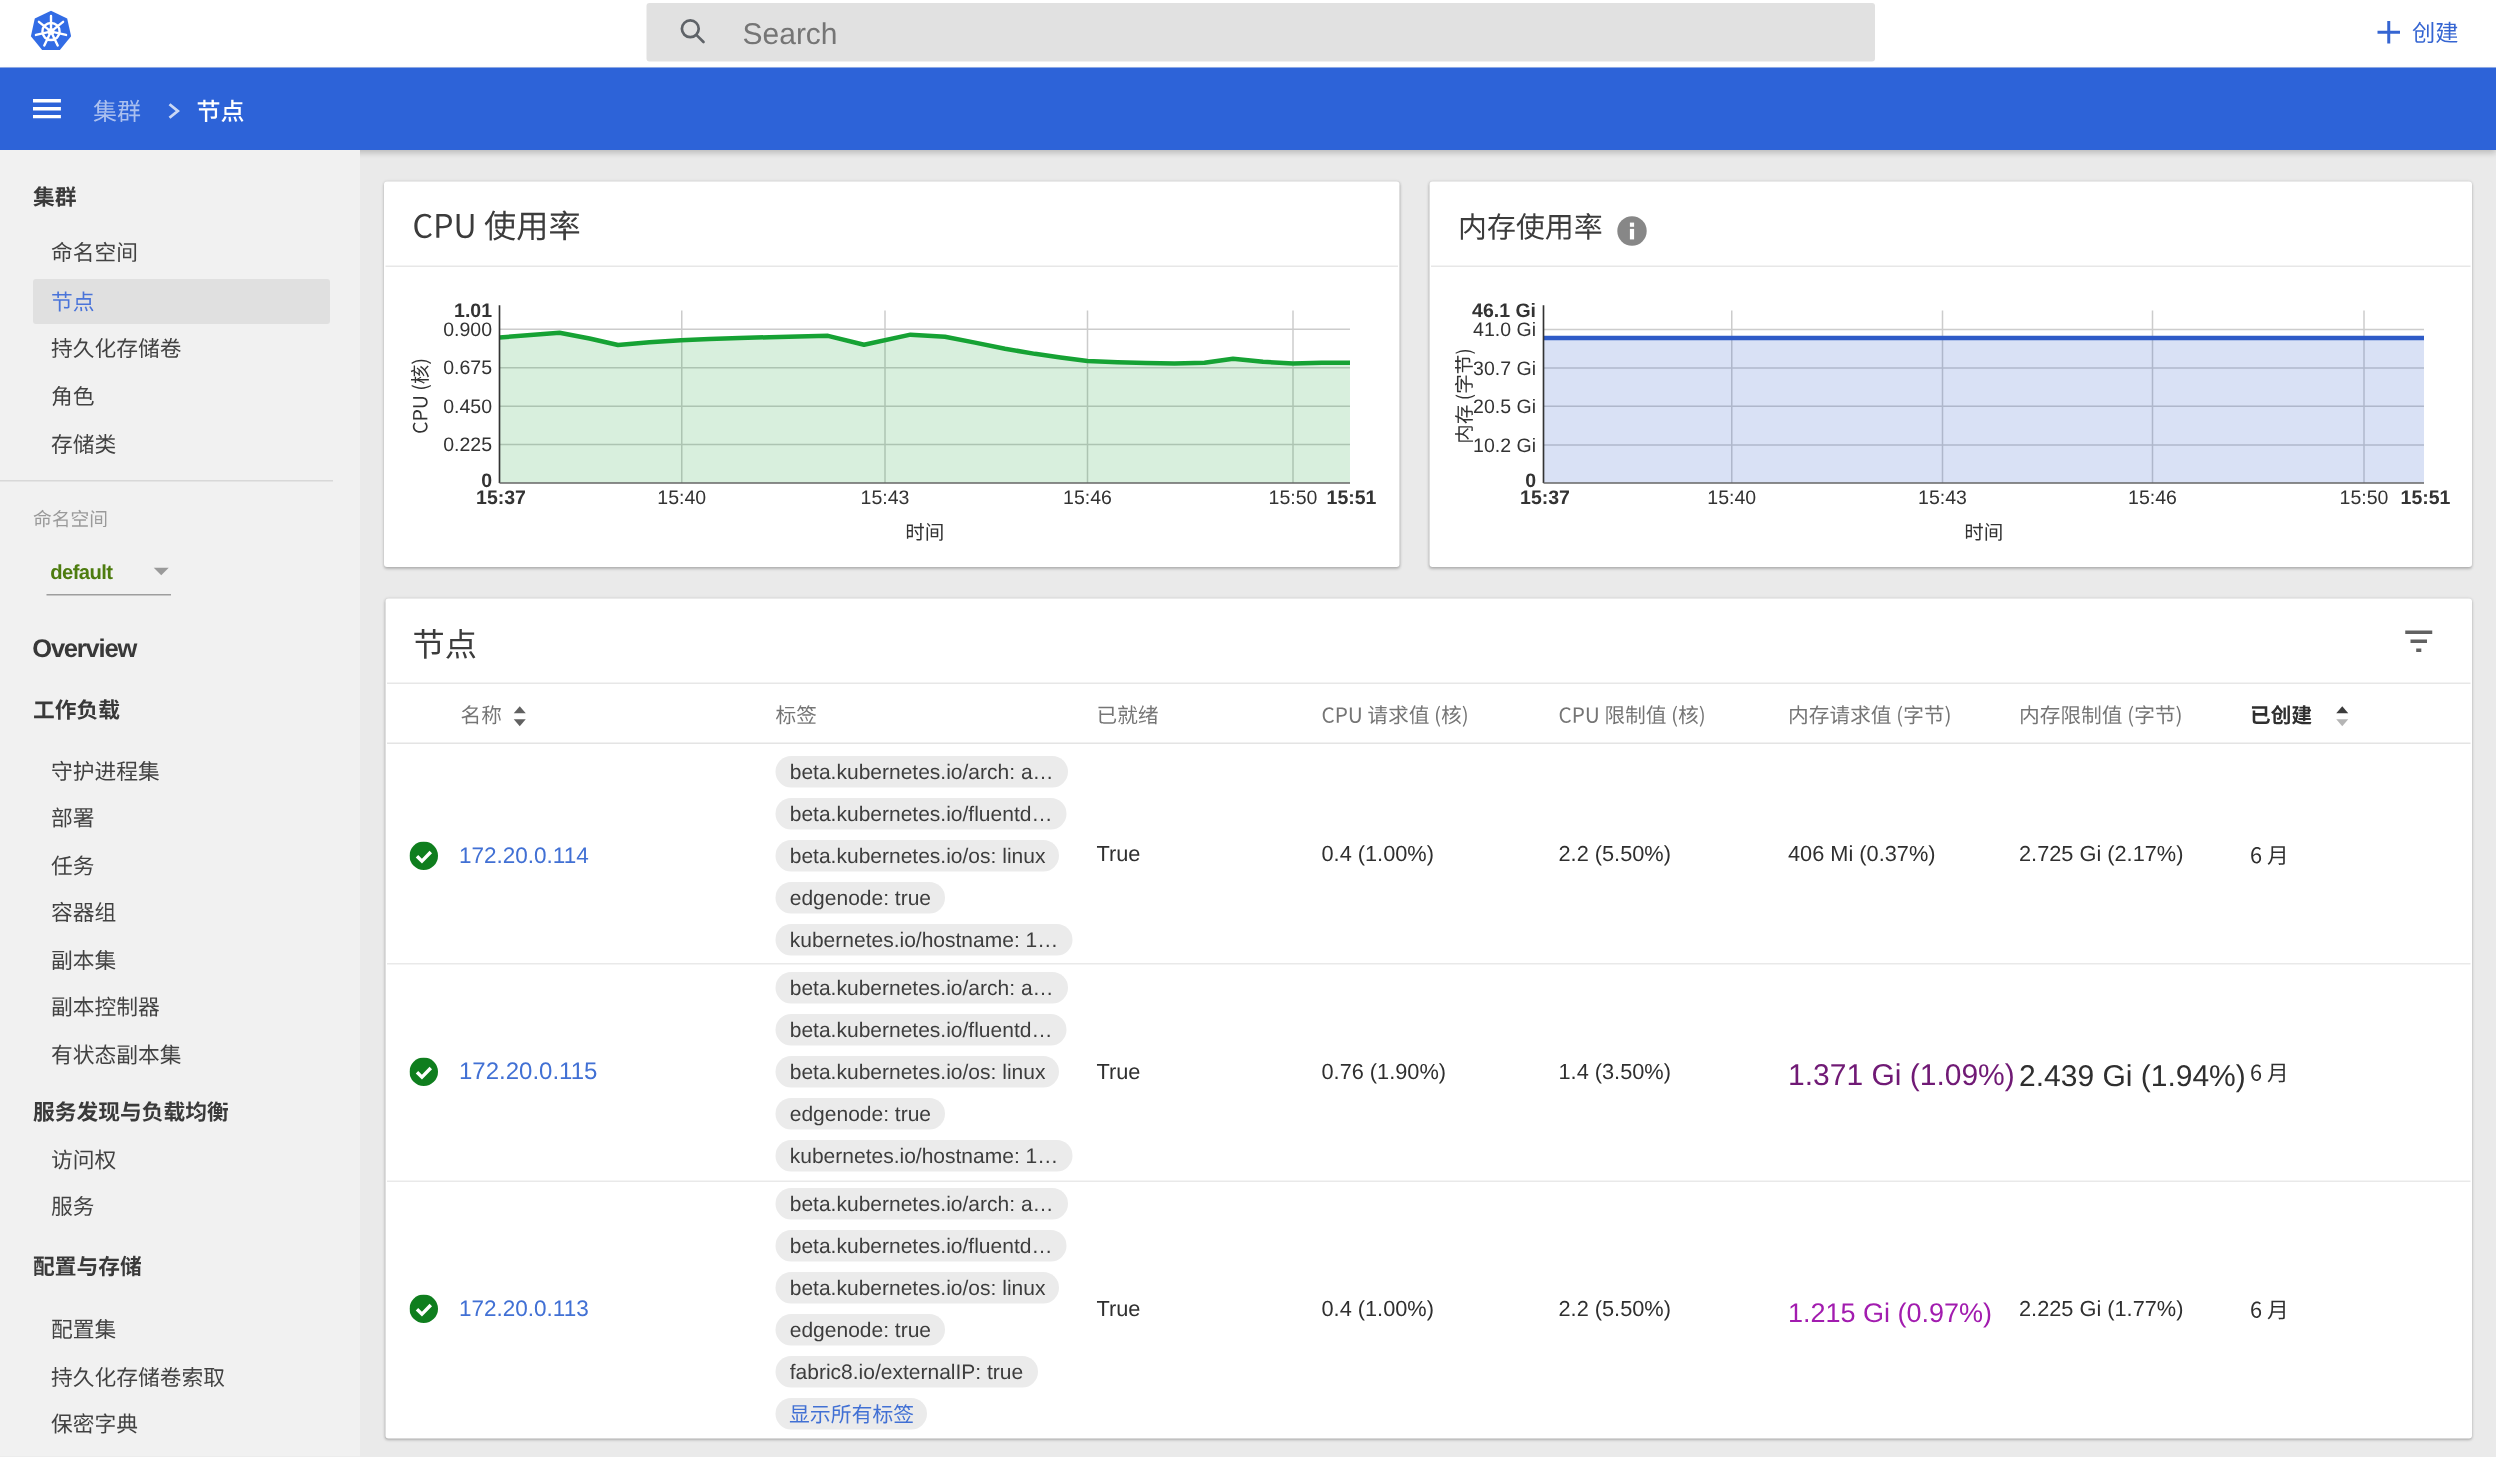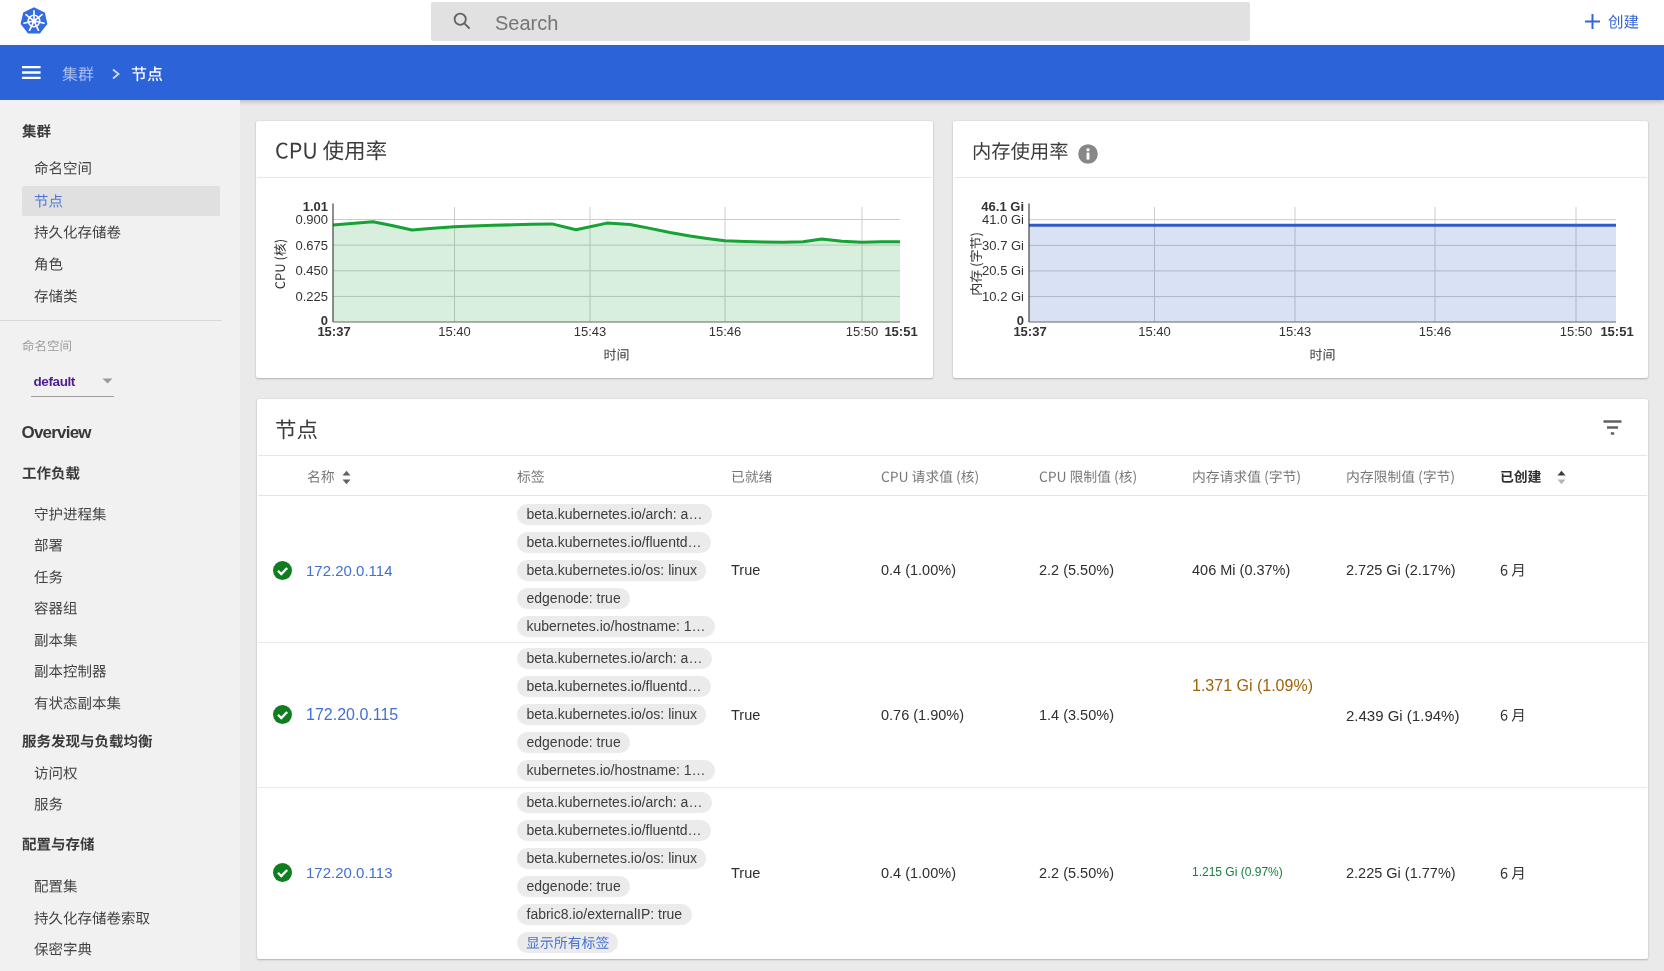--- a/index.html
+++ b/index.html
@@ -61,21 +61,21 @@
 <svg style="position:absolute;left:34px;top:255.2px;" width="31" height="20" viewBox="0 -14.5 31 20">
     <path d="M3.9 -7.8H7.0V-6.0H3.9ZM3.9 -8.8H3.8C4.2 -9.3 4.7 -9.8 5.0 -10.3H9.1C8.8 -9.8 8.4 -9.3 7.9 -8.8ZM11.6 -7.8V-6.0H8.1V-7.8ZM4.9 -12.2C4.2 -10.8 2.8 -9.0 0.8 -7.7C1.1 -7.5 1.4 -7.1 1.6 -6.9C2.0 -7.2 2.4 -7.5 2.8 -7.8V-5.2C2.8 -3.4 2.6 -1.1 1.0 0.5C1.2 0.6 1.6 1.1 1.8 1.3C2.8 0.3 3.3 -0.9 3.6 -2.2H7.0V0.8H8.1V-2.2H11.6V-0.3C11.6 -0.0 11.5 0.0 11.3 0.0C11.0 0.1 10.1 0.1 9.2 0.0C9.4 0.3 9.6 0.8 9.6 1.1C10.8 1.1 11.6 1.1 12.1 0.9C12.5 0.7 12.7 0.4 12.7 -0.2V-8.8H9.2C9.8 -9.4 10.3 -10.1 10.7 -10.8L9.9 -11.3L9.8 -11.2H5.6L6.1 -12.0ZM3.9 -5.0H7.0V-3.2H3.7C3.8 -3.8 3.9 -4.5 3.9 -5.0ZM11.6 -5.0V-3.2H8.1V-5.0Z M21.4 -7.1V-4.6H18.0V-7.1ZM22.4 -7.1H25.9V-4.6H22.4ZM23.2 -9.9C22.8 -9.3 22.2 -8.7 21.7 -8.2H17.8C18.4 -8.7 18.9 -9.3 19.4 -9.9ZM19.6 -12.2C18.6 -10.3 16.8 -8.5 15.1 -7.4C15.3 -7.2 15.6 -6.6 15.7 -6.4C16.1 -6.7 16.5 -7.0 17.0 -7.4V-1.2C17.0 0.5 17.7 0.9 20.0 0.9C20.5 0.9 25.0 0.9 25.6 0.9C27.8 0.9 28.2 0.3 28.5 -2.0C28.1 -2.1 27.7 -2.2 27.4 -2.4C27.2 -0.5 27.0 -0.1 25.6 -0.1C24.6 -0.1 20.7 -0.1 19.9 -0.1C18.3 -0.1 18.0 -0.3 18.0 -1.2V-3.6H25.9V-2.9H27.0V-8.2H23.0C23.7 -8.9 24.3 -9.7 24.8 -10.5L24.1 -11.0L23.9 -10.9H20.1C20.3 -11.2 20.4 -11.5 20.6 -11.9Z" fill="#424242"></path>
   </svg>
 <svg style="position:absolute;left:34px;top:287.0px;" width="45" height="20" viewBox="0 -14.5 45 20">
     <path d="M8.9 -5.1V-3.9H4.9V-2.8H8.9V-0.1C8.9 0.1 8.8 0.1 8.6 0.1C8.3 0.1 7.5 0.1 6.5 0.1C6.6 0.4 6.8 0.8 6.8 1.1C8.1 1.1 8.9 1.1 9.4 1.0C9.9 0.8 10.0 0.5 10.0 -0.1V-2.8H13.9V-3.9H10.0V-4.7C11.0 -5.4 12.2 -6.3 13.0 -7.1L12.3 -7.7L12.0 -7.6H6.1V-6.6H11.0C10.4 -6.0 9.6 -5.4 8.9 -5.1ZM5.6 -12.2C5.4 -11.6 5.2 -10.9 5.0 -10.3H0.9V-9.2H4.5C3.6 -7.2 2.2 -5.4 0.4 -4.1C0.6 -3.9 0.9 -3.4 1.0 -3.1C1.6 -3.6 2.2 -4.1 2.7 -4.6V1.1H3.8V-6.0C4.6 -7.0 5.2 -8.1 5.7 -9.2H13.6V-10.3H6.1C6.4 -10.8 6.5 -11.4 6.7 -11.9Z M18.7 -10.9C19.3 -10.2 20.0 -9.4 20.3 -8.8L21.1 -9.4C20.8 -9.9 20.1 -10.8 19.4 -11.4ZM21.3 -7.8V-6.8H24.1C23.1 -5.8 22.1 -4.9 20.9 -4.3C21.1 -4.1 21.5 -3.7 21.6 -3.5C22.0 -3.7 22.3 -3.9 22.7 -4.2V1.1H23.6V0.4H26.8V1.1H27.8V-5.2H23.9C24.5 -5.7 25.0 -6.2 25.4 -6.8H28.4V-7.8H26.2C27.0 -8.9 27.7 -10.1 28.3 -11.4L27.3 -11.7C27.0 -11.0 26.7 -10.4 26.3 -9.8V-10.5H24.7V-12.2H23.7V-10.5H21.8V-9.6H23.7V-7.8ZM24.7 -9.6H26.2C25.9 -9.0 25.4 -8.4 25.0 -7.8H24.7ZM23.6 -2.0H26.8V-0.5H23.6ZM23.6 -2.9V-4.3H26.8V-2.9ZM19.5 0.6C19.7 0.4 20.1 0.1 22.1 -1.1C22.1 -1.3 21.9 -1.7 21.9 -2.0L20.5 -1.2V-7.6H18.1V-6.5H19.5V-1.4C19.5 -0.8 19.2 -0.4 19.0 -0.3C19.2 -0.1 19.4 0.4 19.5 0.6ZM17.6 -12.2C17.0 -10.0 16.0 -7.8 14.9 -6.3C15.0 -6.0 15.3 -5.5 15.4 -5.3C15.8 -5.8 16.2 -6.4 16.5 -7.0V1.1H17.5V-8.9C17.9 -9.9 18.3 -10.9 18.6 -11.9Z M39.8 -11.9C39.5 -11.3 38.8 -10.4 38.4 -9.9L39.2 -9.5C39.8 -10.0 40.4 -10.8 40.9 -11.6ZM31.6 -11.4C32.2 -10.8 32.9 -10.0 33.2 -9.4L34.1 -9.9C33.8 -10.5 33.2 -11.3 32.5 -11.9ZM35.7 -12.2V-9.4H30.0V-8.4H34.8C33.6 -7.1 31.7 -6.1 29.8 -5.7C30.0 -5.5 30.3 -5.0 30.5 -4.8C32.4 -5.4 34.4 -6.5 35.7 -7.9V-5.5H36.8V-7.7C38.6 -6.8 40.8 -5.6 41.9 -4.8L42.5 -5.7C41.3 -6.4 39.2 -7.5 37.4 -8.4H42.5V-9.4H36.8V-12.2ZM35.7 -5.2C35.6 -4.6 35.6 -4.1 35.4 -3.6H30.0V-2.6H35.0C34.3 -1.2 32.8 -0.3 29.7 0.2C29.9 0.4 30.1 0.9 30.2 1.2C33.8 0.5 35.5 -0.7 36.2 -2.5C37.4 -0.4 39.4 0.7 42.3 1.2C42.4 0.9 42.7 0.4 43.0 0.1C40.3 -0.2 38.4 -1.1 37.3 -2.6H42.6V-3.6H36.6C36.7 -4.1 36.8 -4.6 36.9 -5.2Z" fill="#424242"></path>
   </svg>
 <div class="abs" style="left:0;top:320px;width:222px;height:1px;background:#d8d8d8"></div>
 <svg style="position:absolute;left:21.5px;top:338.2px;" width="52" height="18" viewBox="0 -12.5 52 18">
     <path d="M6.3 -10.7C5.1 -9.0 2.7 -7.4 0.4 -6.8C0.6 -6.5 0.9 -6.1 1.0 -5.9C1.9 -6.2 2.8 -6.6 3.7 -7.1V-6.4H8.7V-7.2C9.6 -6.7 10.5 -6.2 11.4 -5.9C11.6 -6.2 11.9 -6.6 12.1 -6.8C10.1 -7.3 8.0 -8.5 6.8 -9.8L7.1 -10.1ZM3.8 -7.2C4.7 -7.8 5.6 -8.5 6.3 -9.2C6.9 -8.5 7.8 -7.8 8.7 -7.2ZM1.6 -5.3V0.0H2.5V-1.0H5.4V-5.3ZM2.5 -4.5H4.5V-1.9H2.5ZM6.7 -5.3V1.0H7.7V-4.5H10.1V-1.8C10.1 -1.6 10.0 -1.6 9.8 -1.6C9.7 -1.6 9.1 -1.6 8.3 -1.6C8.5 -1.3 8.6 -1.0 8.6 -0.7C9.6 -0.7 10.2 -0.7 10.5 -0.9C10.9 -1.0 11.0 -1.3 11.0 -1.8V-5.3Z M15.8 -6.6C16.4 -6.2 17.2 -5.6 17.7 -5.1C16.2 -4.3 14.6 -3.7 13.1 -3.4C13.3 -3.2 13.5 -2.8 13.6 -2.6C14.3 -2.7 15.0 -2.9 15.7 -3.2V1.0H16.6V0.3H22.2V1.0H23.1V-4.2H18.1C20.2 -5.4 22.0 -6.9 23.1 -8.9L22.4 -9.3L22.3 -9.2H17.8C18.1 -9.6 18.4 -10.0 18.6 -10.3L17.6 -10.5C16.8 -9.3 15.4 -8.0 13.4 -7.0C13.6 -6.8 13.9 -6.5 14.0 -6.3C15.2 -6.9 16.2 -7.6 17.0 -8.4H21.7C20.9 -7.3 19.8 -6.4 18.6 -5.6C18.0 -6.1 17.2 -6.7 16.5 -7.2ZM22.2 -0.5H16.6V-3.4H22.2Z M32.0 -6.7C33.3 -6.1 35.0 -5.1 35.9 -4.5L36.5 -5.2C35.6 -5.8 33.9 -6.7 32.6 -7.3ZM29.8 -7.4C28.8 -6.5 27.5 -5.7 26.1 -5.2L26.6 -4.4C28.1 -5.0 29.4 -5.9 30.4 -6.8ZM26.0 -0.3V0.6H36.6V-0.3H31.7V-3.4H35.3V-4.3H27.3V-3.4H30.7V-0.3ZM30.3 -10.3C30.5 -9.9 30.7 -9.4 30.9 -9.0H25.9V-6.2H26.9V-8.1H35.6V-6.5H36.6V-9.0H32.1C31.9 -9.4 31.6 -10.1 31.3 -10.6Z M38.6 -7.7V1.0H39.6V-7.7ZM38.8 -9.9C39.4 -9.3 40.0 -8.6 40.3 -8.1L41.1 -8.6C40.8 -9.1 40.1 -9.8 39.5 -10.3ZM42.2 -3.7H45.2V-2.0H42.2ZM42.2 -6.1H45.2V-4.5H42.2ZM41.4 -6.9V-1.2H46.1V-6.9ZM41.9 -9.8V-8.9H48.0V-0.1C48.0 0.0 47.9 0.1 47.7 0.1C47.6 0.1 47.1 0.1 46.5 0.1C46.7 0.3 46.8 0.7 46.8 0.9C47.6 0.9 48.1 0.9 48.5 0.8C48.8 0.6 48.9 0.4 48.9 -0.1V-9.8Z" fill="#9a9a9a"></path>
   </svg>
-<div class="abs" style="left:33.5px;top:373.5px;font-size:13.5px;letter-spacing:-0.4px;font-weight:bold;color:#4c1d95">default</div>
+<div class="abs" style="left:33.5px;top:373.5px;font-size:13.5px;letter-spacing:-0.4px;font-weight:bold;color:#4d7c0f">default</div>
 <svg class="abs" style="left:101.5px;top:377.5px" width="11" height="6" viewBox="0 0 11 6">
 <path d="M0.5 0.5 L5.5 5.5 L10.5 0.5 Z" fill="#9a9a9a"></path>
   </svg>
 <div class="abs" style="left:30.5px;top:395.5px;width:83px;height:1px;background:#9e9e9e"></div>
 <div class="abs" style="left:21.5px;top:423px;font-size:17px;letter-spacing:-0.8px;font-weight:bold;color:#383838">Overview</div>
 <svg style="position:absolute;left:21.5px;top:463.8px;" width="60" height="20" viewBox="0 -14.5 60 20">
     <path d="M0.7 -1.5V0.3H13.9V-1.5H8.2V-9.0H13.1V-10.8H1.5V-9.0H6.2V-1.5Z M22.0 -12.2C21.3 -10.1 20.2 -8.0 18.9 -6.7C19.3 -6.4 19.9 -5.8 20.2 -5.5C20.9 -6.2 21.5 -7.2 22.1 -8.3H22.7V1.3H24.5V-1.9H28.4V-3.6H24.5V-5.2H28.2V-6.8H24.5V-8.3H28.6V-9.9H22.9C23.2 -10.5 23.4 -11.2 23.6 -11.7ZM18.1 -12.3C17.4 -10.2 16.1 -8.1 14.8 -6.8C15.1 -6.4 15.6 -5.4 15.8 -5.0C16.1 -5.3 16.4 -5.6 16.7 -6.0V1.3H18.4V-8.7C19.0 -9.7 19.4 -10.7 19.8 -11.7Z M36.5 -1.1C38.3 -0.3 40.2 0.7 41.3 1.3L42.7 0.1C41.4 -0.5 39.4 -1.5 37.5 -2.2ZM35.5 -5.7C35.3 -2.5 34.9 -0.9 29.6 -0.2C29.9 0.2 30.3 0.9 30.4 1.3C36.3 0.3 37.0 -1.8 37.3 -5.7ZM34.0 -9.5H37.3C37.0 -9.0 36.7 -8.6 36.4 -8.1H32.9C33.3 -8.6 33.7 -9.0 34.0 -9.5ZM33.6 -12.3C32.9 -10.7 31.5 -8.8 29.5 -7.4C29.9 -7.1 30.5 -6.6 30.8 -6.2C31.1 -6.4 31.3 -6.6 31.6 -6.8V-1.8H33.4V-6.6H39.5V-1.8H41.3V-8.1H38.4C38.9 -8.8 39.4 -9.6 39.7 -10.2L38.5 -11.0L38.2 -10.9H34.9C35.1 -11.3 35.3 -11.6 35.5 -12.0Z M54.2 -11.4C54.8 -10.8 55.5 -9.9 55.8 -9.3L57.1 -10.2C56.8 -10.8 56.0 -11.6 55.4 -12.2ZM44.3 -1.6 44.4 -0.0 48.0 -0.3V1.2H49.6V-0.5L51.8 -0.7L51.8 -2.1L49.6 -1.9V-2.8H51.6L51.6 -4.2H49.6V-5.0H48.0V-4.2H46.6C46.8 -4.6 47.1 -4.9 47.3 -5.4H51.8V-6.7H48.1L48.5 -7.5L47.4 -7.8H52.2C52.3 -5.6 52.6 -3.6 53.0 -2.0C52.3 -1.1 51.6 -0.4 50.7 0.2C51.1 0.5 51.6 1.0 51.9 1.4C52.5 0.9 53.1 0.3 53.7 -0.3C54.2 0.6 54.8 1.2 55.7 1.2C56.9 1.2 57.3 0.6 57.6 -1.7C57.2 -1.9 56.6 -2.2 56.3 -2.6C56.2 -1.1 56.1 -0.5 55.8 -0.5C55.4 -0.5 55.1 -1.0 54.8 -1.8C55.7 -3.2 56.4 -4.9 56.9 -6.8L55.4 -7.2C55.1 -6.1 54.7 -5.0 54.2 -4.1C54.1 -5.2 53.9 -6.4 53.9 -7.8H57.4V-9.2H53.8C53.8 -10.2 53.8 -11.2 53.8 -12.3H52.1C52.1 -11.2 52.1 -10.2 52.1 -9.2H49.0V-10.0H51.4V-11.3H49.0V-12.3H47.3V-11.3H44.9V-10.0H47.3V-9.2H44.2V-7.8H46.7C46.6 -7.4 46.4 -7.1 46.3 -6.7H44.4V-5.4H45.6C45.5 -5.1 45.3 -4.9 45.2 -4.8C45.0 -4.4 44.8 -4.1 44.5 -4.1C44.7 -3.6 44.9 -2.9 45.0 -2.5C45.2 -2.7 45.7 -2.8 46.2 -2.8H48.0V-1.8Z" fill="#3a3a3a"></path>
   </svg>
 <svg style="position:absolute;left:34px;top:504.5px;" width="74" height="20" viewBox="0 -14.5 74 20">
     <path d="M2.6 -4.2C3.6 -3.2 4.6 -1.9 5.0 -1.1L5.9 -1.7C5.5 -2.6 4.4 -3.8 3.5 -4.7ZM8.8 -8.6V-6.5H0.8V-5.5H8.8V-0.3C8.8 -0.1 8.7 -0.0 8.4 -0.0C8.1 0.0 7.1 0.0 6.1 -0.0C6.2 0.3 6.4 0.7 6.5 1.1C7.9 1.1 8.7 1.1 9.2 0.9C9.8 0.7 9.9 0.4 9.9 -0.3V-5.5H13.7V-6.5H9.9V-8.6ZM6.2 -12.0C6.5 -11.5 6.8 -10.9 7.0 -10.4H1.2V-7.5H2.3V-9.4H12.1V-7.5H13.3V-10.4H8.2C8.0 -11.0 7.7 -11.7 7.3 -12.3Z M17.2 -12.2V-9.3H15.3V-8.2H17.2V-5.1C16.4 -4.8 15.7 -4.6 15.1 -4.5L15.4 -3.4L17.2 -4.0V-0.2C17.2 0.0 17.2 0.1 17.0 0.1C16.8 0.1 16.2 0.1 15.5 0.1C15.7 0.4 15.8 0.8 15.9 1.1C16.8 1.1 17.4 1.1 17.8 0.9C18.2 0.7 18.3 0.4 18.3 -0.2V-4.3L20.1 -4.9L19.9 -5.9L18.3 -5.4V-8.2H20.0V-9.3H18.3V-12.2ZM23.1 -11.8C23.6 -11.1 24.2 -10.3 24.4 -9.7H21.0V-5.8C21.0 -3.9 20.8 -1.3 19.2 0.4C19.4 0.6 19.9 1.0 20.1 1.2C21.6 -0.5 22.0 -2.9 22.1 -4.9H26.8V-4.0H27.9V-9.7H24.4L25.4 -10.1C25.2 -10.7 24.6 -11.5 24.0 -12.1ZM26.8 -5.9H22.1V-8.7H26.8Z M30.2 -11.3C31.0 -10.6 31.9 -9.5 32.4 -8.8L33.2 -9.5C32.8 -10.2 31.8 -11.2 31.0 -11.9ZM39.4 -11.9V-9.5H37.0V-11.9H36.0V-9.5H33.9V-8.5H36.0V-6.8L35.9 -5.9H33.8V-4.9H35.8C35.6 -3.8 35.1 -2.7 34.0 -1.9C34.3 -1.7 34.7 -1.3 34.8 -1.1C36.1 -2.1 36.7 -3.5 36.9 -4.9H39.4V-1.2H40.5V-4.9H42.7V-5.9H40.5V-8.5H42.4V-9.5H40.5V-11.9ZM37.0 -8.5H39.4V-5.9H37.0L37.0 -6.8ZM32.8 -6.9H29.7V-5.9H31.7V-1.8C31.1 -1.5 30.3 -0.9 29.6 -0.0L30.3 1.0C31.0 -0.0 31.7 -0.9 32.2 -0.9C32.6 -0.9 33.0 -0.4 33.6 -0.0C34.6 0.6 35.8 0.8 37.6 0.8C39.0 0.8 41.6 0.7 42.7 0.6C42.7 0.3 42.8 -0.2 43.0 -0.5C41.6 -0.3 39.4 -0.2 37.7 -0.2C36.0 -0.2 34.8 -0.3 33.9 -0.9C33.4 -1.2 33.1 -1.5 32.8 -1.7Z M51.2 -10.6H55.6V-8.0H51.2ZM50.2 -11.6V-7.0H56.7V-11.6ZM50.0 -3.0V-2.1H52.8V-0.2H49.0V0.8H57.5V-0.2H53.9V-2.1H56.8V-3.0H53.9V-4.8H57.1V-5.7H49.7V-4.8H52.8V-3.0ZM48.7 -12.0C47.7 -11.5 45.7 -11.1 44.1 -10.8C44.3 -10.6 44.4 -10.2 44.4 -10.0C45.1 -10.0 45.8 -10.2 46.6 -10.3V-8.1H44.2V-7.1H46.4C45.8 -5.4 44.8 -3.5 43.9 -2.5C44.1 -2.2 44.4 -1.8 44.5 -1.5C45.2 -2.4 46.0 -3.8 46.6 -5.3V1.1H47.6V-5.1C48.1 -4.5 48.7 -3.7 49.0 -3.3L49.6 -4.2C49.3 -4.5 48.1 -5.8 47.6 -6.2V-7.1H49.5V-8.1H47.6V-10.6C48.3 -10.7 49.0 -10.9 49.5 -11.1Z M64.7 -4.2V-3.3H58.8V-2.3H63.7C62.3 -1.3 60.2 -0.4 58.4 0.1C58.7 0.3 59.0 0.7 59.1 1.0C61.0 0.4 63.2 -0.7 64.7 -2.0V1.1H65.8V-2.0C67.2 -0.8 69.4 0.3 71.3 0.9C71.5 0.6 71.8 0.2 72.0 -0.0C70.2 -0.4 68.2 -1.3 66.8 -2.3H71.7V-3.3H65.8V-4.2ZM65.1 -8.0V-7.0H61.6V-8.0ZM64.8 -11.9C65.0 -11.6 65.2 -11.1 65.4 -10.6H62.1C62.5 -11.1 62.7 -11.6 63.0 -12.0L61.8 -12.2C61.2 -10.9 60.0 -9.3 58.4 -8.1C58.7 -7.9 59.0 -7.6 59.2 -7.4C59.7 -7.8 60.1 -8.2 60.5 -8.6V-3.9H61.6V-4.4H71.3V-5.3H66.1V-6.3H70.3V-7.0H66.1V-8.0H70.3V-8.8H66.1V-9.7H70.9V-10.6H66.6C66.4 -11.1 66.1 -11.7 65.7 -12.2ZM65.1 -8.8H61.6V-9.7H65.1ZM65.1 -6.3V-5.3H61.6V-6.3Z" fill="#424242"></path>
@@ -261,38 +261,38 @@
   </svg>
 <div class="abs" style="left:306px;top:706.0px;font-size:16px;color:#4170d4">172.20.0.115</div>
 <div class="chip" style="left:517px;top:648px">beta.kubernetes.io/arch: a…</div>
 <div class="chip" style="left:517px;top:676px">beta.kubernetes.io/fluentd…</div>
 <div class="chip" style="left:517px;top:704px">beta.kubernetes.io/os: linux</div>
 <div class="chip" style="left:517px;top:732px">edgenode: true</div>
 <div class="chip" style="left:517px;top:760px">kubernetes.io/hostname: 1…</div>
 <div class="abs" style="left:731px;top:706.5px;font-size:14.5px;color:#2f2f2f">True</div>
 <div class="abs" style="left:881px;top:706.5px;font-size:14.5px;color:#2f2f2f">0.76 (1.90%)</div>
 <div class="abs" style="left:1039px;top:706.5px;font-size:14.5px;color:#2f2f2f">1.4 (3.50%)</div>
-<div class="abs" style="left:1192px;top:677px;font-size:16px;color:#a16207">1.371 Gi (1.09%)</div>
-<div class="abs" style="left:1346px;top:706.5px;font-size:15px;color:#2f2f2f">2.439 Gi (1.94%)</div>
+<div class="abs" style="left:1192px;top:706px;font-size:20px;color:#701a75">1.371 Gi (1.09%)</div>
+<div class="abs" style="left:1346px;top:706.5px;font-size:20px;color:#2f2f2f">2.439 Gi (1.94%)</div>
 <svg style="position:absolute;left:1500px;top:705.5px;" width="27" height="20" viewBox="0 -14.5 27 20">
     <path d="M4.4 0.2C6.0 0.2 7.4 -1.2 7.4 -3.3C7.4 -5.5 6.3 -6.6 4.5 -6.6C3.6 -6.6 2.7 -6.1 2.1 -5.3C2.1 -8.6 3.3 -9.7 4.8 -9.7C5.4 -9.7 6.1 -9.4 6.5 -8.9L7.2 -9.7C6.6 -10.4 5.8 -10.8 4.7 -10.8C2.7 -10.8 0.8 -9.2 0.8 -5.1C0.8 -1.6 2.3 0.2 4.4 0.2ZM2.1 -4.3C2.8 -5.2 3.6 -5.6 4.2 -5.6C5.5 -5.6 6.2 -4.7 6.2 -3.3C6.2 -1.8 5.4 -0.9 4.4 -0.9C3.0 -0.9 2.2 -2.1 2.1 -4.3Z M14.3 -11.4V-6.9C14.3 -4.6 14.1 -1.7 11.7 0.4C12.0 0.5 12.4 0.9 12.5 1.2C14.0 -0.1 14.7 -1.7 15.1 -3.4H22.1V-0.5C22.1 -0.1 22.0 -0.0 21.6 -0.0C21.3 -0.0 20.1 0.0 18.9 -0.0C19.1 0.3 19.3 0.8 19.4 1.1C20.9 1.1 21.9 1.1 22.4 0.9C23.0 0.7 23.2 0.3 23.2 -0.4V-11.4ZM15.4 -10.4H22.1V-7.9H15.4ZM15.4 -6.9H22.1V-4.4H15.2C15.4 -5.3 15.4 -6.1 15.4 -6.9Z" fill="#2f2f2f"></path>
   </svg>
 <svg class="abs" style="left:272.5px;top:863.0px" width="19" height="19" viewBox="0 0 19 19">
 <circle cx="9.5" cy="9.5" r="9.5" fill="#0f7e1e"></circle>
 <path d="M5 9.8 L8.3 13.1 L14.2 7.0" fill="none" stroke="#fff" stroke-width="2.3"></path>
   </svg>
 <div class="abs" style="left:306px;top:864.0px;font-size:15px;color:#4170d4">172.20.0.113</div>
 <div class="chip" style="left:517px;top:792px">beta.kubernetes.io/arch: a…</div>
 <div class="chip" style="left:517px;top:820px">beta.kubernetes.io/fluentd…</div>
 <div class="chip" style="left:517px;top:848px">beta.kubernetes.io/os: linux</div>
 <div class="chip" style="left:517px;top:876px">edgenode: true</div>
 <div class="chip" style="left:517px;top:904px">fabric8.io/externalIP: true</div>
 <div class="chip" style="left:517px;top:932px;width:101px"></div>
 <svg style="position:absolute;left:525.5px;top:934.0px;" width="85" height="20" viewBox="0 -13.9 85 20">
     <path d="M3.4 -7.9H10.5V-6.5H3.4ZM3.4 -10.2H10.5V-8.7H3.4ZM2.4 -11.0V-5.6H11.6V-11.0ZM11.4 -4.6C10.9 -3.7 10.1 -2.5 9.5 -1.8L10.3 -1.3C10.9 -2.1 11.7 -3.2 12.3 -4.2ZM1.7 -4.1C2.3 -3.2 3.0 -2.0 3.3 -1.3L4.1 -1.7C3.8 -2.4 3.1 -3.6 2.5 -4.5ZM7.9 -5.1V-0.5H5.9V-5.1H4.9V-0.5H0.6V0.5H13.3V-0.5H8.9V-5.1Z M17.2 -4.9C16.6 -3.3 15.5 -1.8 14.4 -0.8C14.7 -0.6 15.1 -0.3 15.3 -0.2C16.4 -1.2 17.5 -2.9 18.2 -4.6ZM23.4 -4.4C24.4 -3.1 25.5 -1.3 25.8 -0.1L26.9 -0.6C26.5 -1.8 25.4 -3.5 24.4 -4.9ZM16.0 -10.6V-9.6H25.8V-10.6ZM14.7 -7.3V-6.2H20.3V-0.3C20.3 -0.0 20.2 0.0 20.0 0.0C19.7 0.0 18.8 0.0 17.8 0.0C18.0 0.3 18.2 0.8 18.2 1.1C19.5 1.1 20.3 1.1 20.8 0.9C21.3 0.7 21.4 0.4 21.4 -0.3V-6.2H27.0V-7.3Z M35.2 -10.3V-5.6C35.2 -3.7 35.1 -1.3 33.4 0.4C33.6 0.6 34.1 0.9 34.2 1.1C36.0 -0.7 36.3 -3.5 36.3 -5.6V-6.0H38.4V1.1H39.5V-6.0H41.1V-7.0H36.3V-9.5C37.9 -9.8 39.7 -10.1 40.9 -10.6L40.1 -11.5C39.0 -11.0 37.0 -10.5 35.2 -10.3ZM30.2 -5.0V-5.4V-7.2H32.9V-5.0ZM33.9 -11.4C32.8 -10.9 30.8 -10.5 29.2 -10.3V-5.4C29.2 -3.6 29.1 -1.2 28.2 0.5C28.4 0.6 28.9 0.9 29.1 1.1C29.8 -0.3 30.1 -2.3 30.2 -4.1H33.9V-8.2H30.2V-9.5C31.7 -9.7 33.5 -10.0 34.6 -10.5Z M47.1 -11.7C47.0 -11.1 46.8 -10.5 46.5 -9.9H42.6V-8.9H46.1C45.2 -7.1 43.9 -5.4 42.3 -4.2C42.5 -4.0 42.8 -3.7 42.9 -3.4C43.8 -4.0 44.6 -4.8 45.2 -5.6V1.1H46.3V-1.7H52.1V-0.2C52.1 0.0 52.0 0.1 51.8 0.1C51.5 0.1 50.7 0.1 49.8 0.1C49.9 0.4 50.1 0.8 50.1 1.1C51.3 1.1 52.1 1.1 52.5 0.9C53.0 0.7 53.1 0.4 53.1 -0.2V-7.3H46.4C46.7 -7.8 47.0 -8.3 47.2 -8.9H54.8V-9.9H47.6C47.8 -10.4 48.0 -10.9 48.2 -11.4ZM46.3 -4.0H52.1V-2.6H46.3ZM46.3 -4.9V-6.3H52.1V-4.9Z M62.1 -10.6V-9.6H68.1V-10.6ZM66.4 -4.5C67.1 -3.1 67.7 -1.3 67.9 -0.2L68.9 -0.6C68.7 -1.7 68.0 -3.4 67.3 -4.8ZM62.4 -4.8C62.1 -3.3 61.4 -1.8 60.7 -0.8C60.9 -0.7 61.3 -0.4 61.5 -0.3C62.3 -1.3 63.0 -2.9 63.4 -4.5ZM61.5 -7.3V-6.3H64.4V-0.3C64.4 -0.1 64.4 -0.0 64.2 0.0C64.0 0.0 63.3 0.0 62.6 -0.0C62.8 0.3 62.9 0.8 63.0 1.1C63.9 1.1 64.6 1.0 65.0 0.9C65.4 0.7 65.5 0.4 65.5 -0.2V-6.3H68.9V-7.3ZM58.4 -11.7V-8.7H56.3V-7.8H58.2C57.7 -6.0 56.8 -4.0 55.9 -3.0C56.1 -2.7 56.4 -2.3 56.5 -2.0C57.2 -2.9 57.9 -4.4 58.4 -5.9V1.1H59.5V-6.2C59.9 -5.5 60.5 -4.6 60.7 -4.2L61.3 -5.0C61.0 -5.4 59.9 -6.9 59.5 -7.4V-7.8H61.3V-8.7H59.5V-11.7Z M75.4 -3.9C75.9 -3.0 76.4 -1.8 76.6 -1.0L77.5 -1.4C77.3 -2.1 76.7 -3.3 76.2 -4.2ZM71.9 -3.5C72.5 -2.6 73.2 -1.5 73.5 -0.8L74.4 -1.2C74.1 -1.9 73.4 -3.0 72.8 -3.9ZM79.2 -5.6H73.6V-4.7H79.2ZM77.5 -11.7C77.1 -10.7 76.5 -9.7 75.7 -9.1C75.9 -9.0 76.1 -8.9 76.3 -8.7C74.9 -7.1 72.3 -5.8 70.0 -5.1C70.2 -4.9 70.5 -4.6 70.6 -4.3C71.6 -4.6 72.6 -5.1 73.6 -5.6C74.6 -6.2 75.6 -6.9 76.5 -7.6C77.9 -6.3 80.2 -5.0 82.2 -4.4C82.4 -4.7 82.7 -5.1 82.9 -5.3C80.8 -5.8 78.4 -7.0 77.0 -8.1L77.3 -8.5L76.8 -8.7C77.0 -9.0 77.3 -9.3 77.5 -9.6H78.7C79.2 -9.0 79.6 -8.2 79.8 -7.7L80.8 -8.0C80.6 -8.4 80.3 -9.1 79.9 -9.6H82.6V-10.5H78.0C78.2 -10.8 78.3 -11.1 78.5 -11.5ZM72.1 -11.7C71.6 -10.4 70.9 -9.0 70.0 -8.1C70.3 -8.0 70.7 -7.7 70.9 -7.5C71.3 -8.1 71.8 -8.8 72.2 -9.6H72.8C73.2 -9.0 73.5 -8.2 73.7 -7.8L74.6 -8.0C74.5 -8.5 74.2 -9.0 73.9 -9.6H76.1V-10.5H72.7C72.8 -10.8 72.9 -11.1 73.1 -11.5ZM80.1 -4.1C79.5 -2.8 78.6 -1.3 77.8 -0.2H70.4V0.8H82.5V-0.2H79.0C79.7 -1.3 80.4 -2.6 81.0 -3.9Z" fill="#4170d4"></path>
   </svg>
 <div class="abs" style="left:731px;top:864.5px;font-size:14.5px;color:#2f2f2f">True</div>
 <div class="abs" style="left:881px;top:864.5px;font-size:14.5px;color:#2f2f2f">0.4 (1.00%)</div>
 <div class="abs" style="left:1039px;top:864.5px;font-size:14.5px;color:#2f2f2f">2.2 (5.50%)</div>
-<div class="abs" style="left:1192px;top:864.5px;font-size:12px;color:#15803d">1.215 Gi (0.97%)</div>
+<div class="abs" style="left:1192px;top:864.5px;font-size:18px;color:#a21caf">1.215 Gi (0.97%)</div>
 <div class="abs" style="left:1346px;top:864.5px;font-size:14.5px;color:#2f2f2f">2.225 Gi (1.77%)</div>
 <svg style="position:absolute;left:1500px;top:863.5px;" width="27" height="20" viewBox="0 -14.5 27 20">
     <path d="M4.4 0.2C6.0 0.2 7.4 -1.2 7.4 -3.3C7.4 -5.5 6.3 -6.6 4.5 -6.6C3.6 -6.6 2.7 -6.1 2.1 -5.3C2.1 -8.6 3.3 -9.7 4.8 -9.7C5.4 -9.7 6.1 -9.4 6.5 -8.9L7.2 -9.7C6.6 -10.4 5.8 -10.8 4.7 -10.8C2.7 -10.8 0.8 -9.2 0.8 -5.1C0.8 -1.6 2.3 0.2 4.4 0.2ZM2.1 -4.3C2.8 -5.2 3.6 -5.6 4.2 -5.6C5.5 -5.6 6.2 -4.7 6.2 -3.3C6.2 -1.8 5.4 -0.9 4.4 -0.9C3.0 -0.9 2.2 -2.1 2.1 -4.3Z M14.3 -11.4V-6.9C14.3 -4.6 14.1 -1.7 11.7 0.4C12.0 0.5 12.4 0.9 12.5 1.2C14.0 -0.1 14.7 -1.7 15.1 -3.4H22.1V-0.5C22.1 -0.1 22.0 -0.0 21.6 -0.0C21.3 -0.0 20.1 0.0 18.9 -0.0C19.1 0.3 19.3 0.8 19.4 1.1C20.9 1.1 21.9 1.1 22.4 0.9C23.0 0.7 23.2 0.3 23.2 -0.4V-11.4ZM15.4 -10.4H22.1V-7.9H15.4ZM15.4 -6.9H22.1V-4.4H15.2C15.4 -5.3 15.4 -6.1 15.4 -6.9Z" fill="#2f2f2f"></path>
   </svg>
 </body></html>

